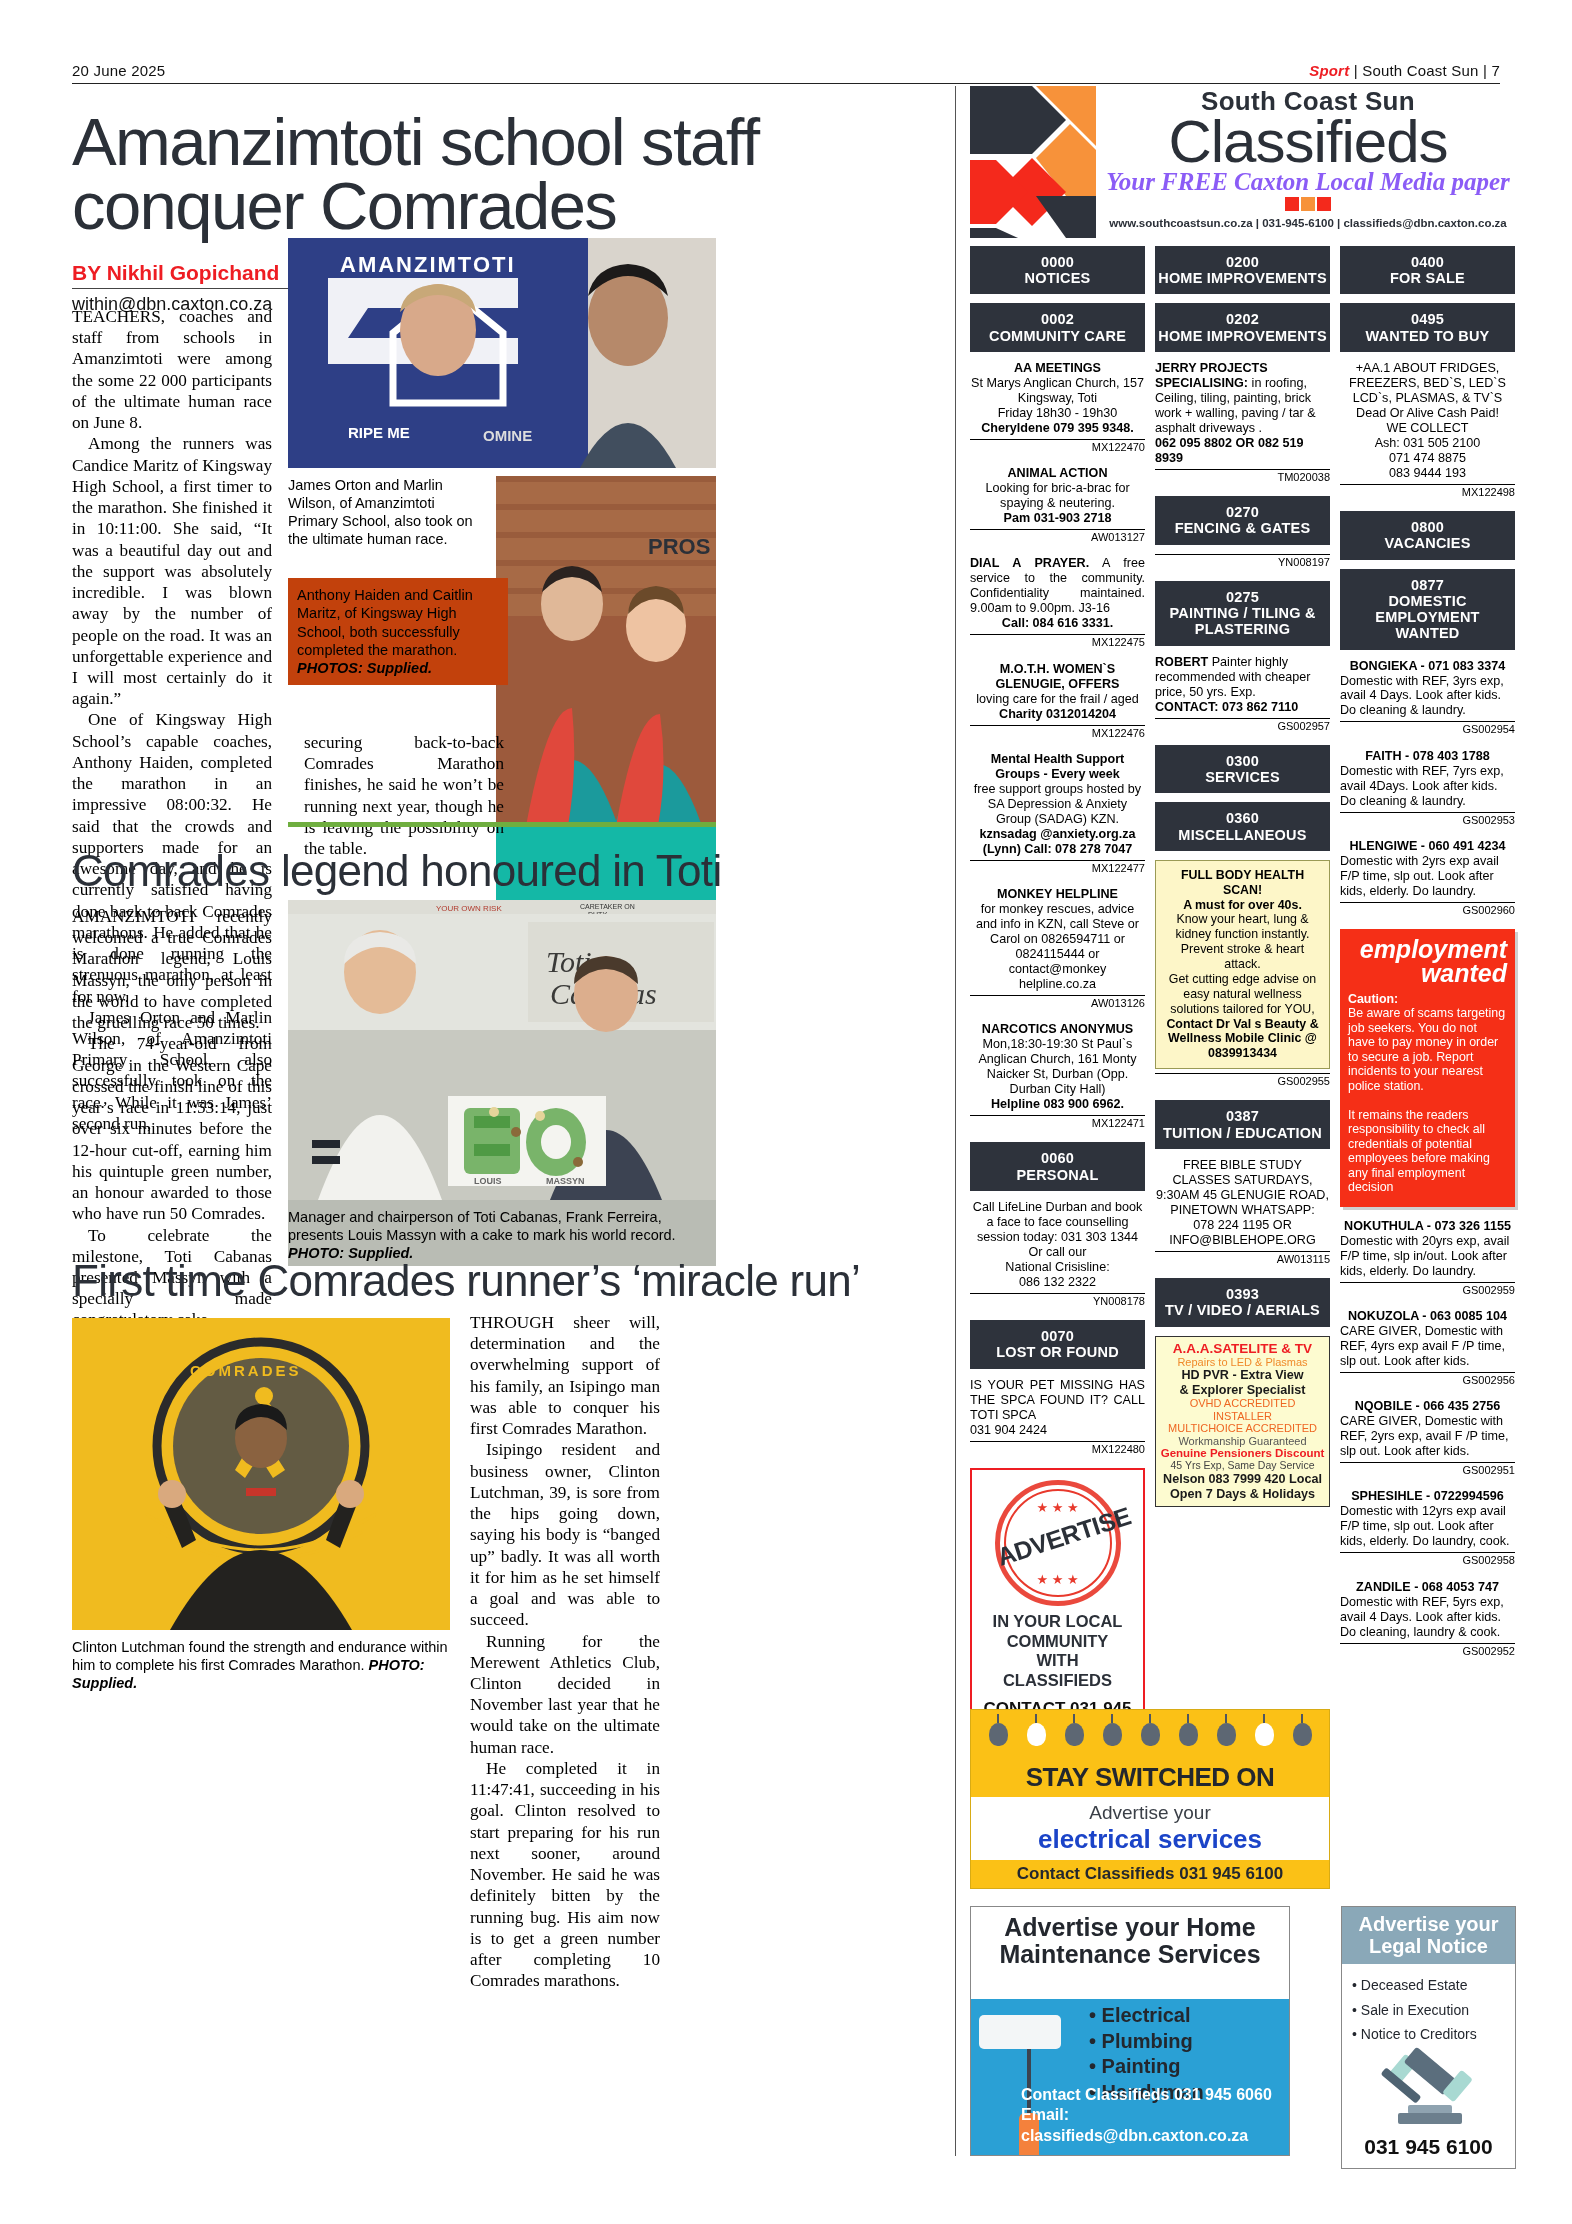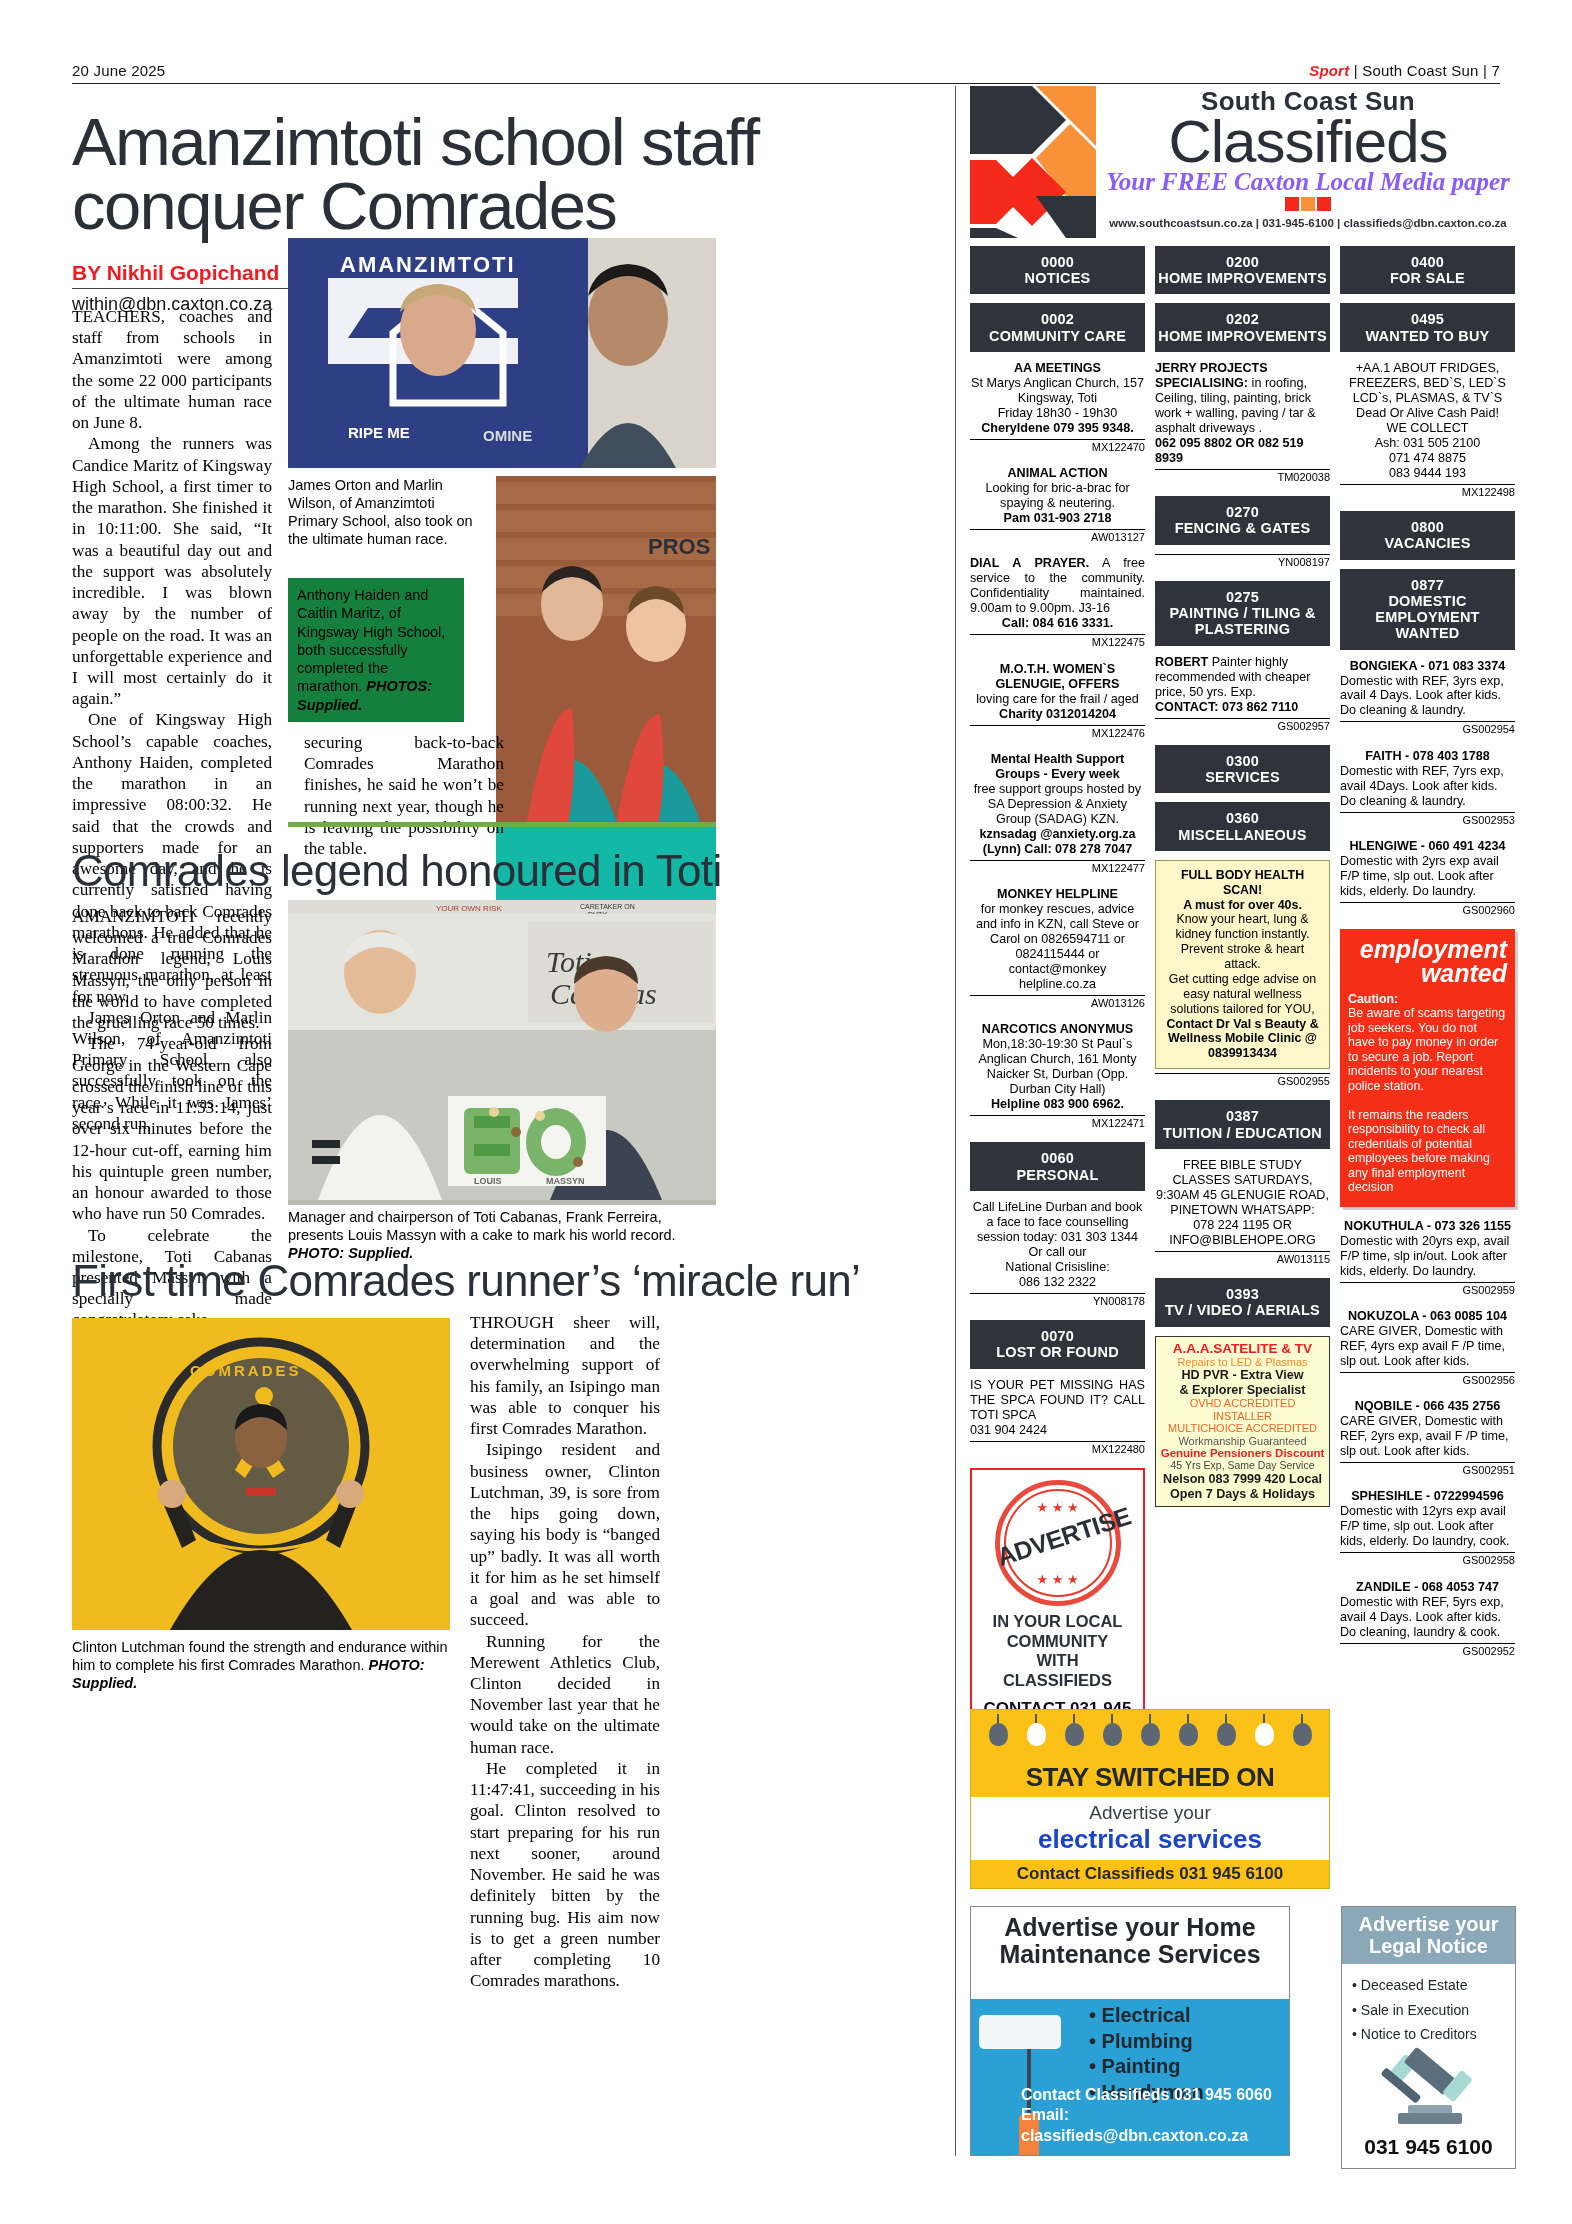--- a/index.html
+++ b/index.html
@@ -61,37 +61,37 @@
   }
   .s1-cap1 {
     position: absolute; left: 216px; top: 366px; width: 200px;
     font-family: "Liberation Sans", sans-serif; font-size: 14.5px; line-height: 1.25;
   }
   .s1-photo2 {
     position: absolute; left: 424px; top: 366px; width: 220px; height: 438px;
     overflow: hidden; background: #14b8a6; text-align: right;
   }
   .s1-cap2 {
-    position: absolute; left: 216px; top: 468px; width: 176px;
-    background: #15803d; padding: 8px 9px;
+    position: absolute; left: 216px; top: 468px; width: 220px;
+    background: #c2410c; padding: 8px 9px;
     font-family: "Liberation Sans", sans-serif; font-size: 14.5px; line-height: 1.26;
   }
   .s1-col3 { position: absolute; left: 232px; top: 622px; width: 200px; }
   .s1-greenline { position: absolute; left: 216px; top: 712px; width: 428px; height: 5px; background: #6fae3f; }
 
   h2.subhead {
     font-family: "Liberation Sans", sans-serif; font-weight: 400;
     font-size: 44px; color: #2b3038; letter-spacing: -0.7px;
   }
 
   
   .story2 { position: absolute; left: 0; top: 746px; width: 868px; }
   .s2-col1 { position: absolute; left: 0; top: 60px; width: 200px; }
   .s2-photo {
-    position: absolute; left: 216px; top: 54px; width: 428px; height: 305px;
+    position: absolute; left: 216px; top: 54px; width: 428px; height: 366px;
     overflow: hidden; background: #b9bcb4;
   }
   .s2-cap {
     position: absolute; left: 216px; top: 362px; width: 428px;
     font-family: "Liberation Sans", sans-serif; font-size: 14.5px; line-height: 1.25;
   }
 
   
   .story3 { position: absolute; left: 0; top: 1156px; width: 868px; }
   .s3-photo {

